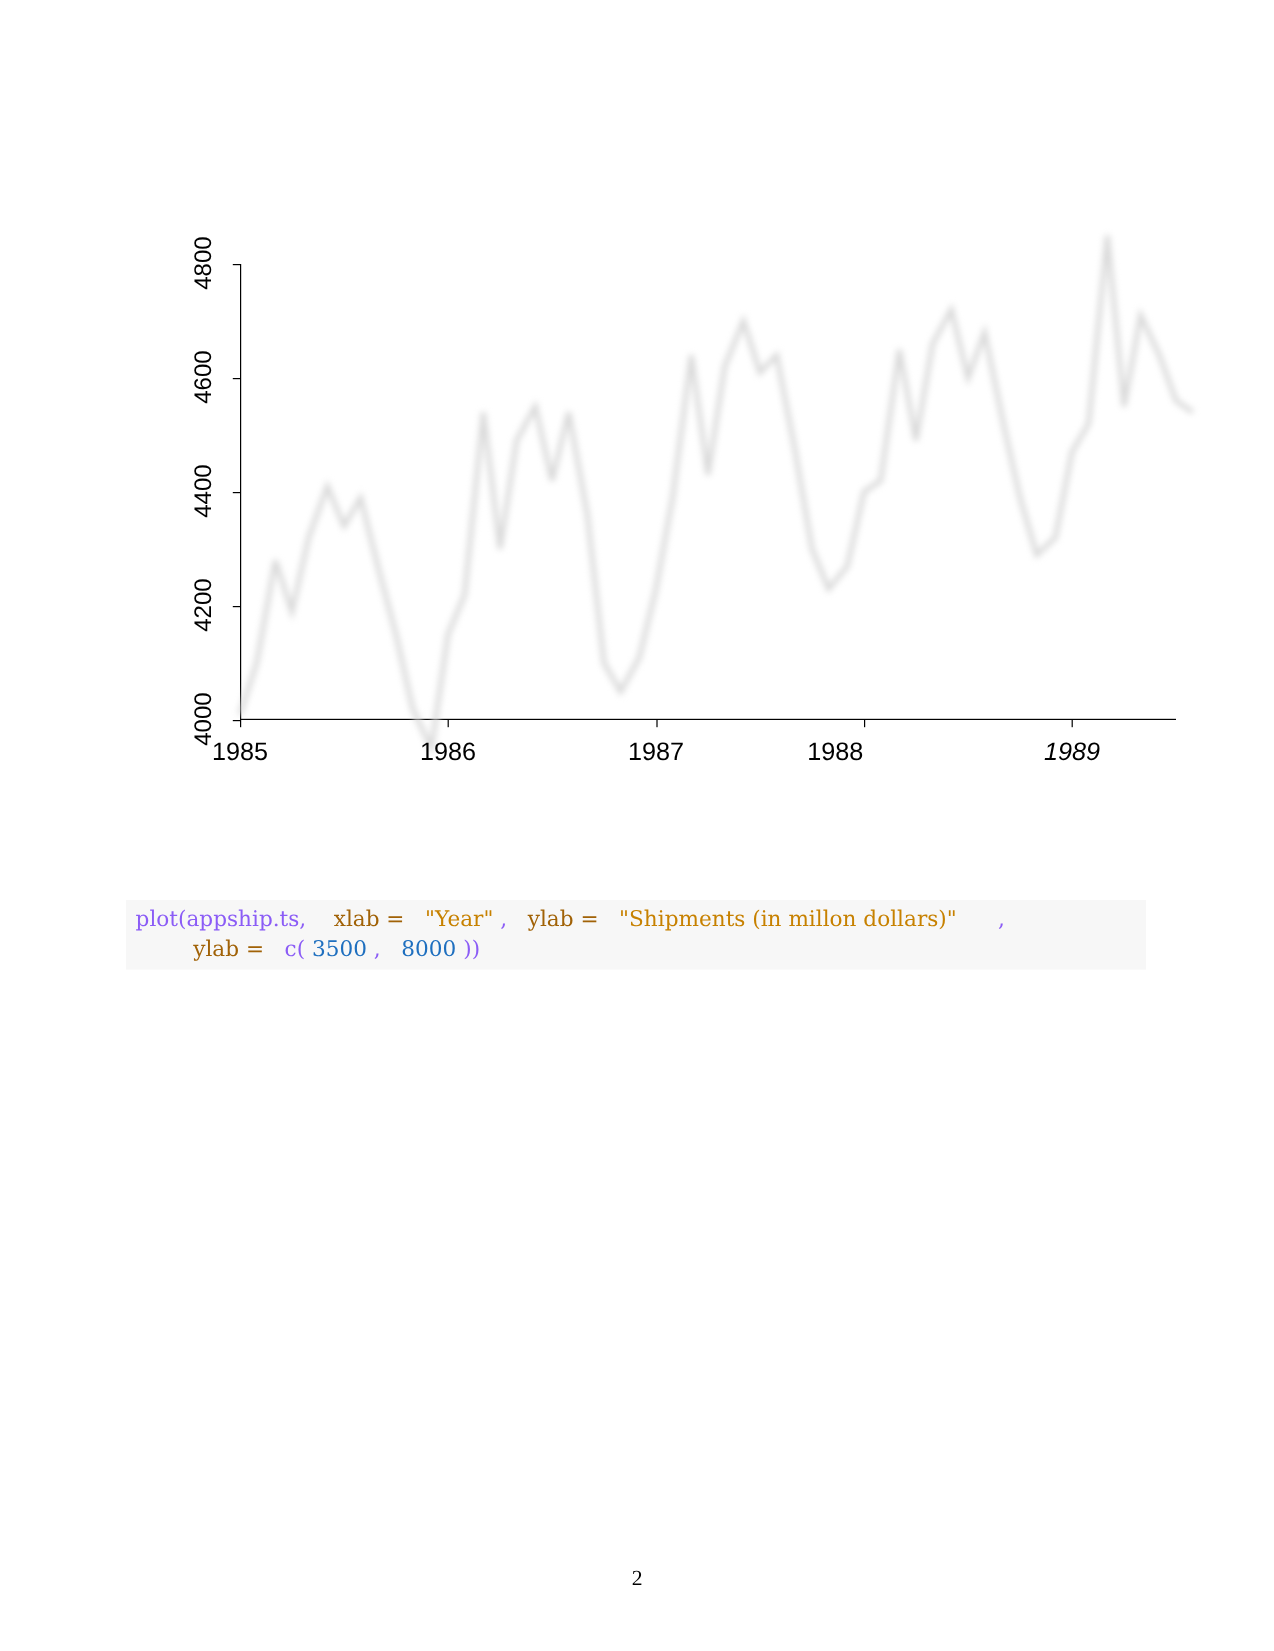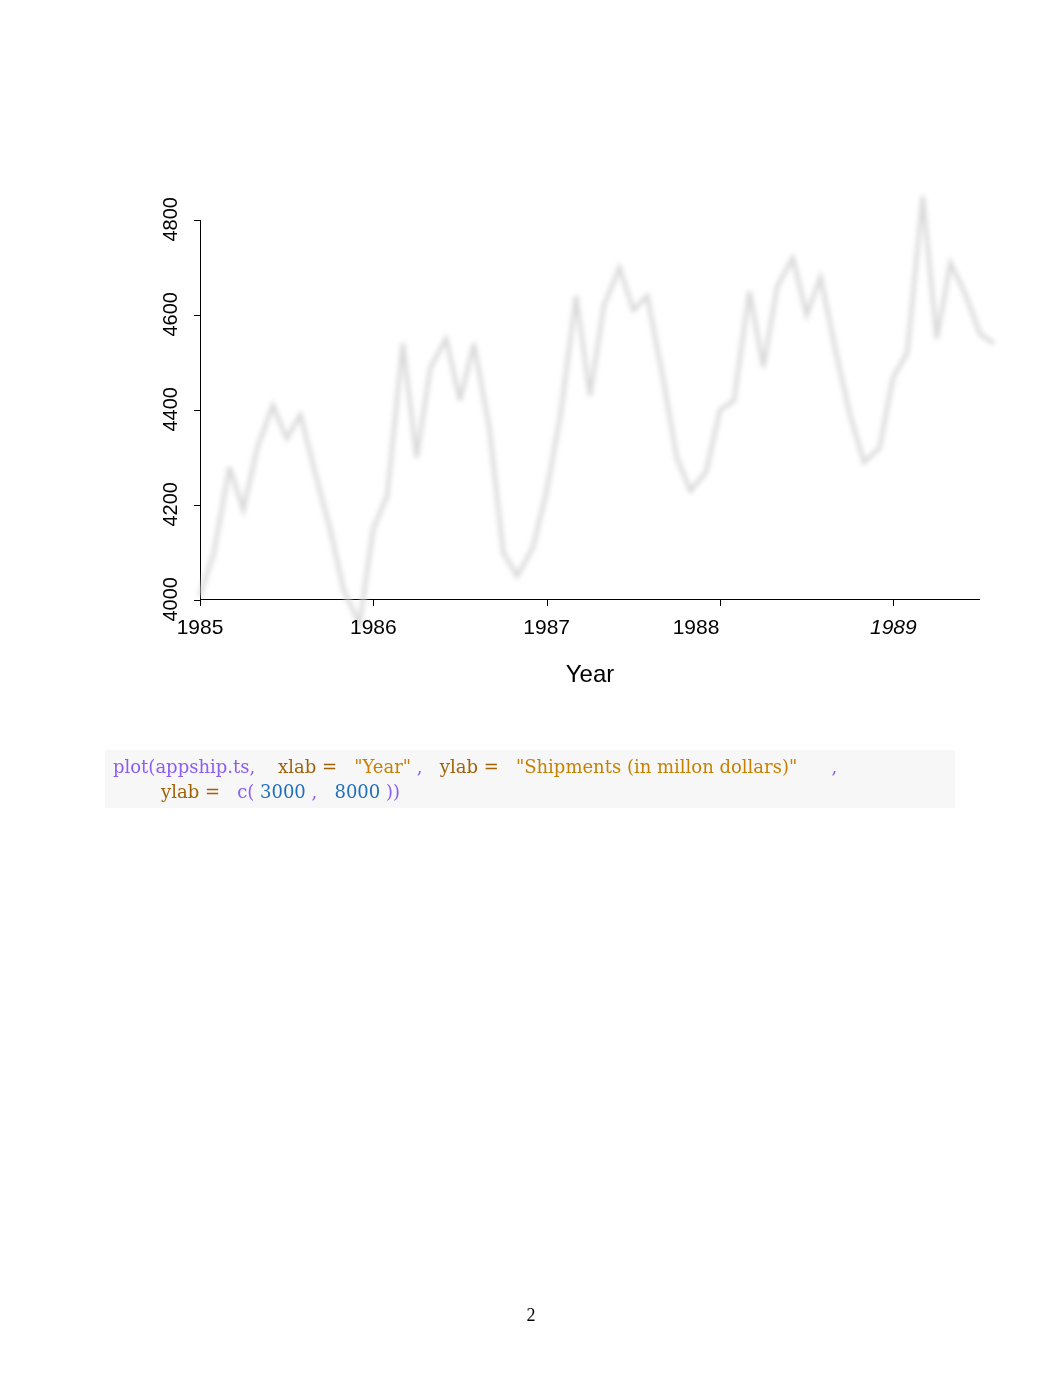--- a/index.html
+++ b/index.html
@@ -107,21 +107,20 @@
     text-align: center;
     font-size: 18px;
     font-family: Georgia, serif;
   }
 </style>
 </head>
 <body>
 
 <div class="chart-container">
 
-  <div class="x-axis-label">Year</div>
 
   <div class="plot-area"></div>
 
   <svg class="line-plot" viewBox="0 0 780 380" preserveAspectRatio="none">
     <path id="series-path" d="M0.0 375.3 L13.9 332.5 L29.5 247.0 L43.3 289.8 L57.2 228.0 L72.8 185.3 L86.7 218.5 L100.5 194.8 L116.1 256.5 L130.0 308.8 L143.9 370.5 L159.5 403.8 L173.3 308.8 L187.2 275.5 L202.8 123.5 L216.7 237.5 L230.5 147.2 L246.1 118.8 L260.0 180.5 L273.9 123.5 L289.5 209.0 L303.3 332.5 L317.2 356.3 L332.8 327.8 L346.7 270.8 L360.5 194.8 L376.1 76.0 L390.0 175.8 L403.9 85.5 L419.5 47.5 L433.3 90.3 L447.2 76.0 L462.8 156.8 L476.7 237.5 L490.5 270.8 L506.1 251.8 L520.0 190.0 L533.9 180.5 L549.5 71.3 L563.3 147.2 L577.2 66.5 L592.8 38.0 L606.7 95.0 L620.5 57.0 L636.1 133.0 L650.0 194.8 L663.9 242.3 L679.5 228.0 L693.3 156.8 L707.2 133.0 L722.8 -23.8 L736.7 118.8 L750.5 42.8 L766.1 76.0 L780.0 114.0 L793.9 123.5 "></path>
   </svg>
 
   <div id="y-ticks">
       <div class="y-tick" style="top: 380px;"></div>
       <div class="y-tick-label" style="top: 370px;">4000</div>
@@ -160,21 +159,21 @@
     <span class="tok-param">ylab =</span>
     &nbsp;
     <span class="tok-string">"Shipments (in millon dollars)"</span>
     &nbsp;&nbsp;&nbsp;&nbsp;
     <span class="tok-default">,</span>
   </div>
   <div class="code-line2">
     <span class="tok-param">ylab =</span>
     &nbsp;
     <span class="tok-default">c(</span>
-    <span class="tok-num">3000</span>
+    <span class="tok-num">3500</span>
     <span class="tok-default">,</span>
     &nbsp;
     <span class="tok-num">8000</span>
     <span class="tok-default">))</span>
   </div>
 </div>
 
 <div class="page-number">2</div>
 
 </body></html>

